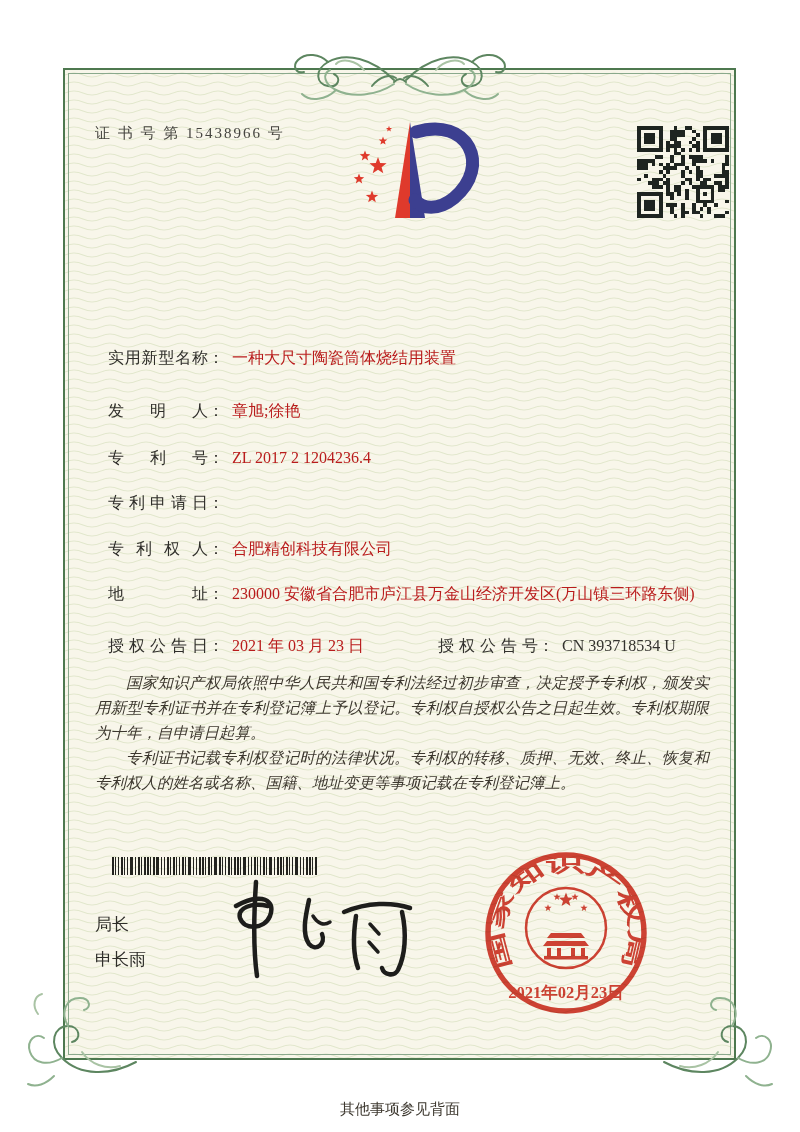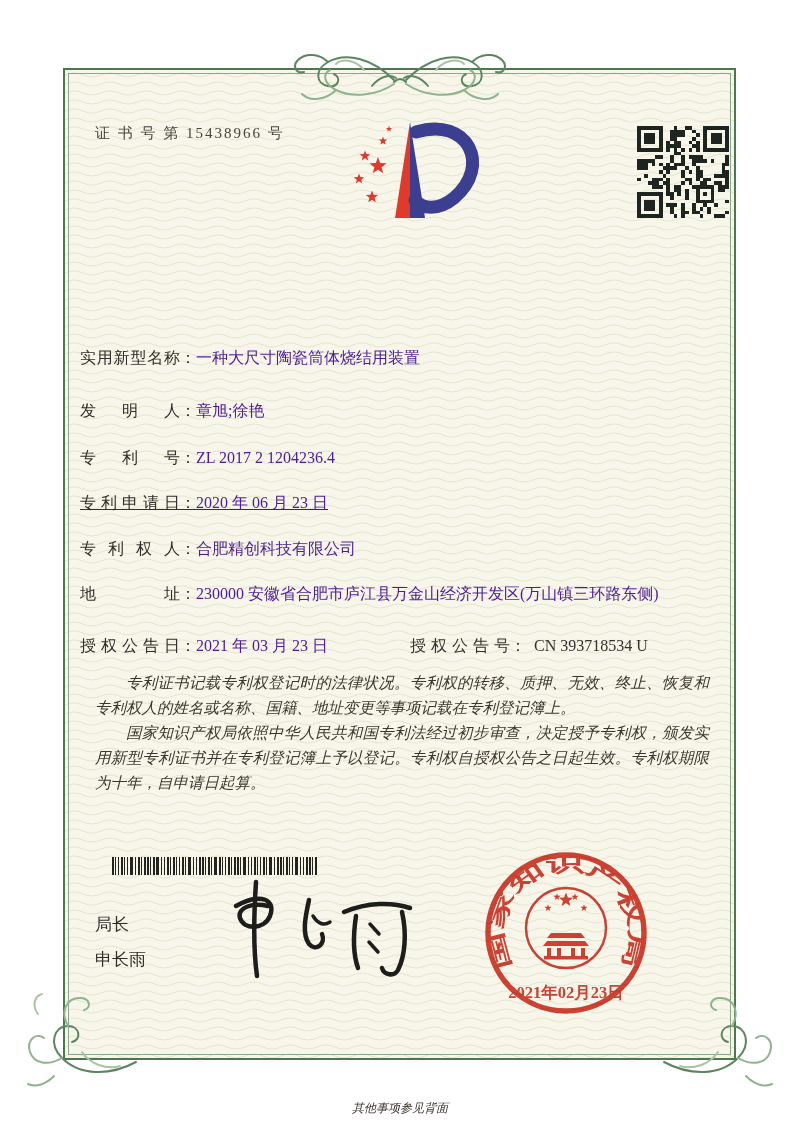--- a/index.html
+++ b/index.html
@@ -9,37 +9,37 @@
   .frame{position:absolute;left:63px;top:68px;width:673px;height:992px;
          border:2px solid #4d784f;background:#f8f6ea;box-sizing:border-box;}
   .frame-inner{position:absolute;inset:3px;border:1px solid #8aa98c;pointer-events:none;}
   .wave-bg{position:absolute;left:0;top:0;width:100%;height:100%;}
   .deco{position:absolute;pointer-events:none;}
   
   .abs{position:absolute;}
   .cert-no{left:95px;top:124px;font-size:15px;letter-spacing:2px;color:#45443f;}
   .title{left:0;top:244px;width:800px;text-align:center;font-size:34px;font-weight:bold;
          letter-spacing:9px;color:#1a1a17;}
-  .field{left:80px;width:618px;display:flex;font-size:16px;line-height:1.45;}
+  .field{left:108px;width:618px;display:flex;font-size:16px;line-height:1.45;}
   .f-label{display:inline-block;width:100px;text-align:justify;text-align-last:justify;
            flex:0 0 100px;color:#2f2e2a;}
   .f-colon{flex:0 0 auto;color:#2f2e2a;}
-  .f-value{flex:1;color:#4c1d95;}
+  .f-value{margin-left:8px;flex:1;color:#b91c1c;}
   .field2{position:absolute;left:330px;top:0;display:flex;font-size:16px;}
   .f-label2{display:inline-block;width:100px;text-align:justify;text-align-last:justify;
             flex:0 0 100px;}
   .paras{left:95px;top:670px;width:614px;}
   .paras p{margin:0;font-size:15.5px;line-height:1.62;font-style:italic;color:#3c372e;
            text-indent:2em;text-align:justify;}
   .barcode{left:112px;top:857px;height:18px;display:flex;align-items:stretch;}
   .barcode div{height:100%;}
   .sig-title{left:95px;top:913px;font-size:17px;color:#2f2e2a;font-family:"Liberation Sans","DejaVu Sans",sans-serif;}
   .sig-name{left:95px;top:948px;font-size:17px;color:#2f2e2a;font-family:"Liberation Sans","DejaVu Sans",sans-serif;}
   .page-num{left:0;top:1036px;width:800px;text-align:center;font-size:14px;color:#3b3a35;}
-  .back-note{left:0;top:1100px;width:800px;text-align:center;font-size:12px;font-style:italic;color:#3c372e;}
+  .back-note{left:0;top:1100px;width:800px;text-align:center;font-size:15px;color:#3c372e;}
   .seal-svg{mix-blend-mode:multiply;opacity:.92;}
 </style>
 </head>
 <body>
 
 <div class="page">
 
   <div class="frame">
     <svg class="wave-bg" width="673" height="992">
       <defs>
@@ -397,24 +397,23 @@
   <div class="abs field" style="top:399px;">
     <span class="f-label">发明人</span>
       <span class="f-colon">：</span>
     <span class="f-value">章旭;徐艳</span>
   </div>
   <div class="abs field" style="top:446px;">
     <span class="f-label">专利号</span>
       <span class="f-colon">：</span>
     <span class="f-value">ZL 2017 2 1204236.4</span>
   </div>
-  <div class="abs field" style="top:491px;text-decoration:underline;">
+  <div class="abs field" style="top:491px;">
     <span class="f-label">专利申请日</span>
       <span class="f-colon">：</span>
-    <span class="f-value">2020 年 06 月 23 日</span>
   </div>
   <div class="abs field" style="top:537px;">
     <span class="f-label">专利权人</span>
       <span class="f-colon">：</span>
     <span class="f-value">合肥精创科技有限公司</span>
   </div>
   <div class="abs field" style="top:582px;">
     <span class="f-label">地址</span>
       <span class="f-colon">：</span>
     <span class="f-value" style="max-width:488px;">230000 安徽省合肥市庐江县万金山经济开发区(万山镇三环路东侧)</span>
@@ -424,22 +423,22 @@
       <span class="f-colon">：</span>
     <span class="f-value">2021 年 03 月 23 日</span>
     <span class="field2">
       <span class="f-label2">授权公告号</span>
         <span>：</span>
       <span style="margin-left:8px;">CN 393718534 U</span>
     </span>
   </div>
 
   <div class="abs paras">
+    <p>国家知识产权局依照中华人民共和国专利法经过初步审查，决定授予专利权，颁发实用新型专利证书并在专利登记簿上予以登记。专利权自授权公告之日起生效。专利权期限为十年，自申请日起算。</p>
     <p>专利证书记载专利权登记时的法律状况。专利权的转移、质押、无效、终止、恢复和专利权人的姓名或名称、国籍、地址变更等事项记载在专利登记簿上。</p>
-    <p>国家知识产权局依照中华人民共和国专利法经过初步审查，决定授予专利权，颁发实用新型专利证书并在专利登记簿上予以登记。专利权自授权公告之日起生效。专利权期限为十年，自申请日起算。</p>
   </div>
 
   <div class="abs barcode" id="barcode">
       <div style="width: 2px; background: rgb(35, 35, 31);"></div>
       <div style="width: 1px; background: transparent;"></div>
       <div style="width: 1px; background: rgb(35, 35, 31);"></div>
       <div style="width: 2px; background: transparent;"></div>
       <div style="width: 1px; background: rgb(35, 35, 31);"></div>
       <div style="width: 2px; background: transparent;"></div>
       <div style="width: 2px; background: rgb(35, 35, 31);"></div>

